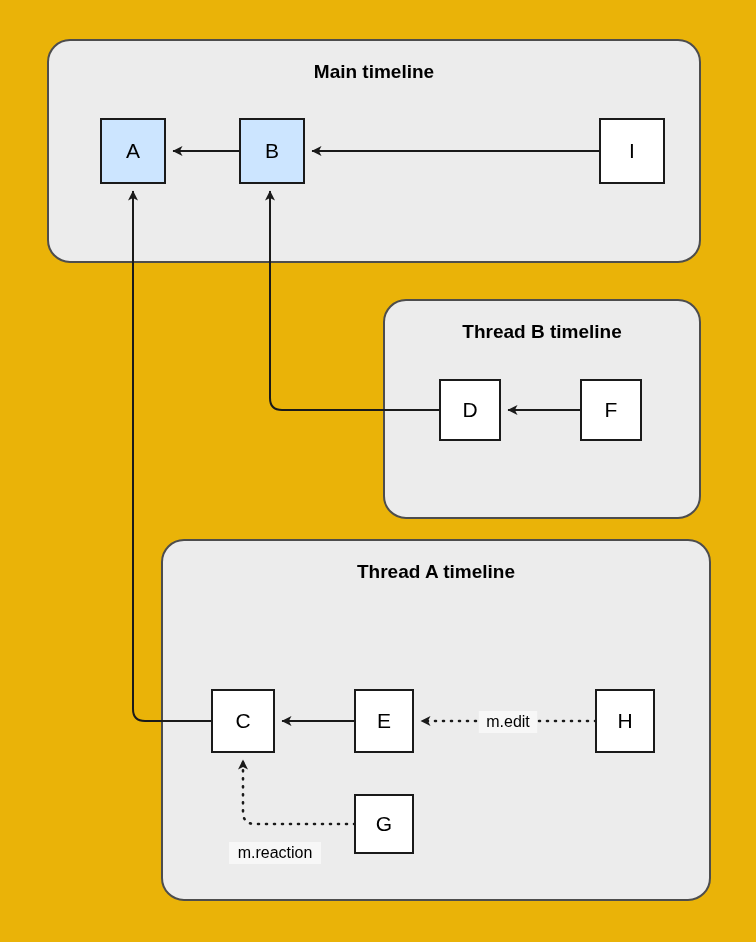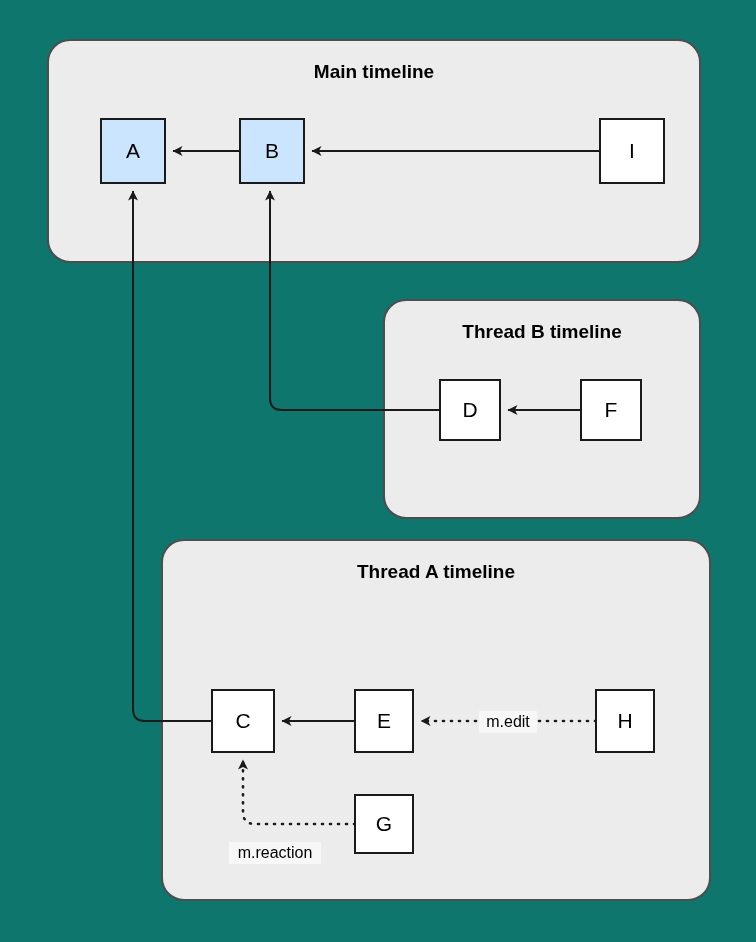--- a/index.html
+++ b/index.html
@@ -7,21 +7,21 @@
     padding: 0;
     background: #ffffff;
   }
   body {
     font-family: "Liberation Sans", sans-serif;
   }
   #canvas {
     position: relative;
     width: 756px;
     height: 942px;
-    background: #0f766e;
+    background: #eab308;
     overflow: hidden;
   }
   #canvas svg {
     position: absolute;
     top: 0;
     left: 0;
     width: 756px;
     height: 942px;
   }
   .group-title {

